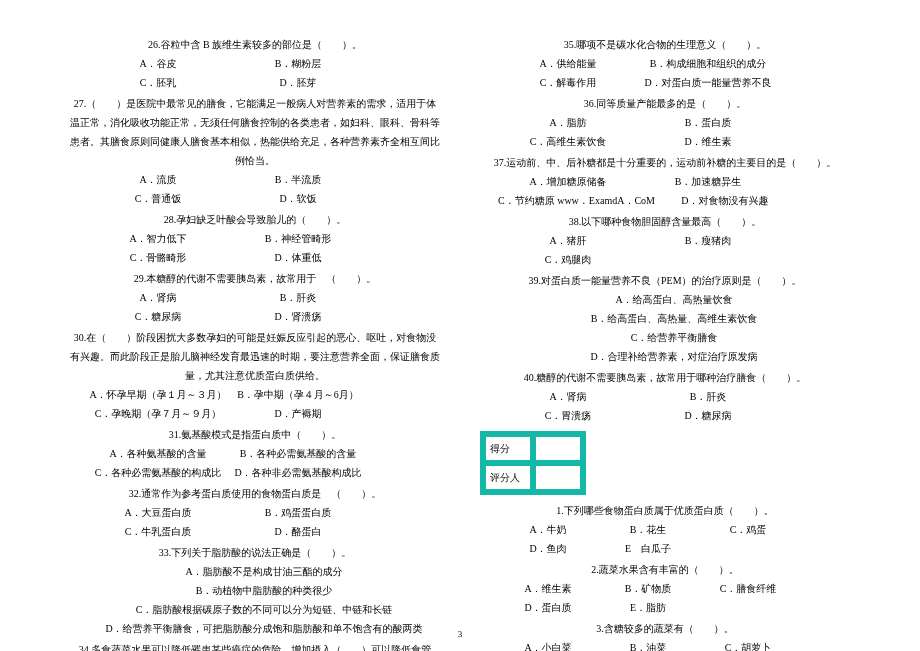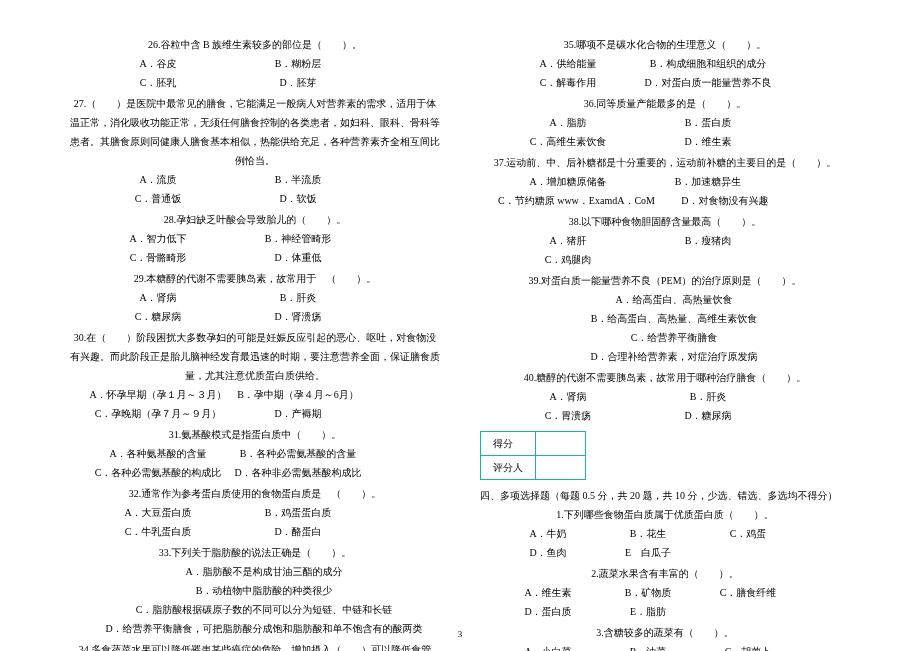--- a/index.html
+++ b/index.html
@@ -24,22 +24,22 @@
     .q { margin-bottom: 2px; text-align: center; }
     .q-text { display: block; }
     .opts { display: flex; flex-wrap: wrap; padding-left: 18px; }
     .opt { min-width: 140px; }
     .indent { padding-left: 18px; }
     .score-table {
       border-collapse: collapse;
       margin: 6px 0;
     }
     .score-table td {
-      border: 1px solid #14b8a6;
-      padding: 2px 12px;
+      border: 6px solid #14b8a6;
+      padding: 2px 4px;
       font-size: 10px;
       min-width: 50px;
       height: 16px;
     }
     .section-head {
       margin-top: 6px;
     }
     .page-num {
       position: absolute;
       bottom: 12px;
@@ -233,21 +233,20 @@
         <td>得分</td>
         <td></td>
       </tr>
       <tr>
         <td>评分人</td>
         <td></td>
       </tr>
     </tbody>
       </table>
 
-    <div class="section-head">四、多项选择题（每题 0.5 分，共 20 题，共 10 分，少选、错选、多选均不得分）</div>
 
     <div class="q">
       <span class="q-text">1.下列哪些食物蛋白质属于优质蛋白质（　　）。</span>
       <div class="opts">
         <span class="opt" style="min-width:100px">A．牛奶</span>
         <span class="opt" style="min-width:100px">B．花生</span>
         <span class="opt" style="min-width:100px">C．鸡蛋</span>
       </div>
       <div class="opts">
         <span class="opt" style="min-width:100px">D．鱼肉</span>

